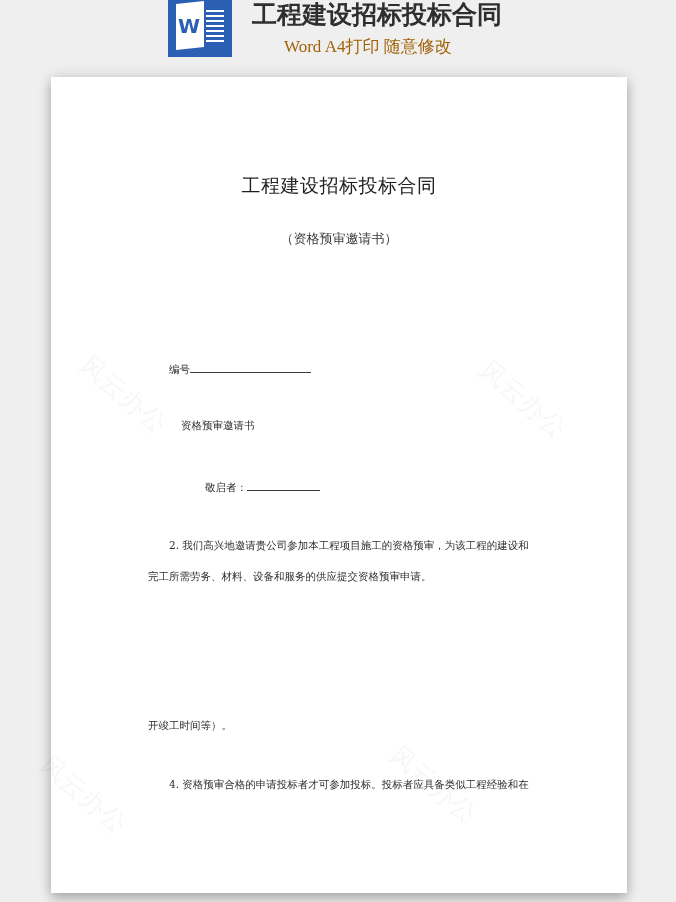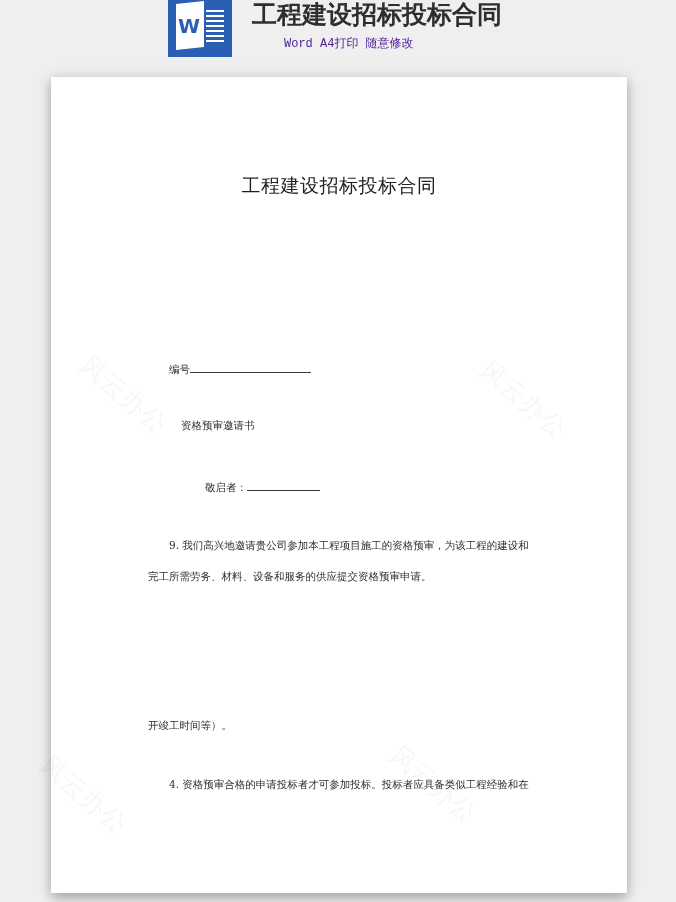--- a/index.html
+++ b/index.html
@@ -58,23 +58,23 @@
       font-family: "DejaVu Sans", "Liberation Sans", sans-serif;
       font-weight: bold;
       font-size: 25px;
       color: #2e2e2e;
       letter-spacing: 0px;
       white-space: nowrap;
     }
     .header-subtitle {
       position: absolute;
       left: 284px; top: 35px;
-      font-family: Liberation Mono, monospace;
-      font-size: 12px;
-      color: #4c1d95;
+      font-family: Liberation Serif, serif;
+      font-size: 17px;
+      color: #a16207;
       white-space: nowrap;
     }
     .page {
       position: absolute;
       left: 51px; top: 77px;
       width: 576px; height: 816px;
       background: #ffffff;
       box-shadow: 0 0 14px rgba(0,0,0,0.14), 0 6px 10px rgba(0,0,0,0.22);
     }
     .watermark {
@@ -137,31 +137,32 @@
   <div class="header-subtitle">Word A4打印 随意修改</div>
 </div>
 
 <div class="page">
   <div class="watermark" style="left:20px; top:300px;">风云办公</div>
   <div class="watermark" style="left:420px; top:305px;">风云办公</div>
   <div class="watermark" style="left:-20px; top:700px;">风云办公</div>
   <div class="watermark" style="left:330px; top:690px;">风云办公</div>
 
   <div class="doc-title">工程建设招标投标合同</div>
+  <div class="doc-subtitle">（资格预审邀请书）</div>
 
   <div class="line" style="left:118px; top:284px;">
     <span>编号</span><span class="blank" style="width:121px;"></span>
   </div>
 
   <div class="line" style="left:130px; top:342px;">资格预审邀请书</div>
 
   <div class="line" style="left:118px; top:402px;margin-left:36px;">
     <span>敬启者：</span><span class="blank" style="width:73px;"></span>
   </div>
 
-  <div class="line" style="left:118px; top:462px;">9. 我们高兴地邀请贵公司参加本工程项目施工的资格预审，为该工程的建设和</div>
+  <div class="line" style="left:118px; top:462px;">2. 我们高兴地邀请贵公司参加本工程项目施工的资格预审，为该工程的建设和</div>
   <div class="line" style="left:97px; top:493px;">完工所需劳务、材料、设备和服务的供应提交资格预审申请。</div>
 
 
   <div class="line" style="left:97px; top:642px;">开竣工时间等）。</div>
 
   <div class="line" style="left:118px; top:701px;">4. 资格预审合格的申请投标者才可参加投标。投标者应具备类似工程经验和在</div>
 </div>
 
 </body></html>

